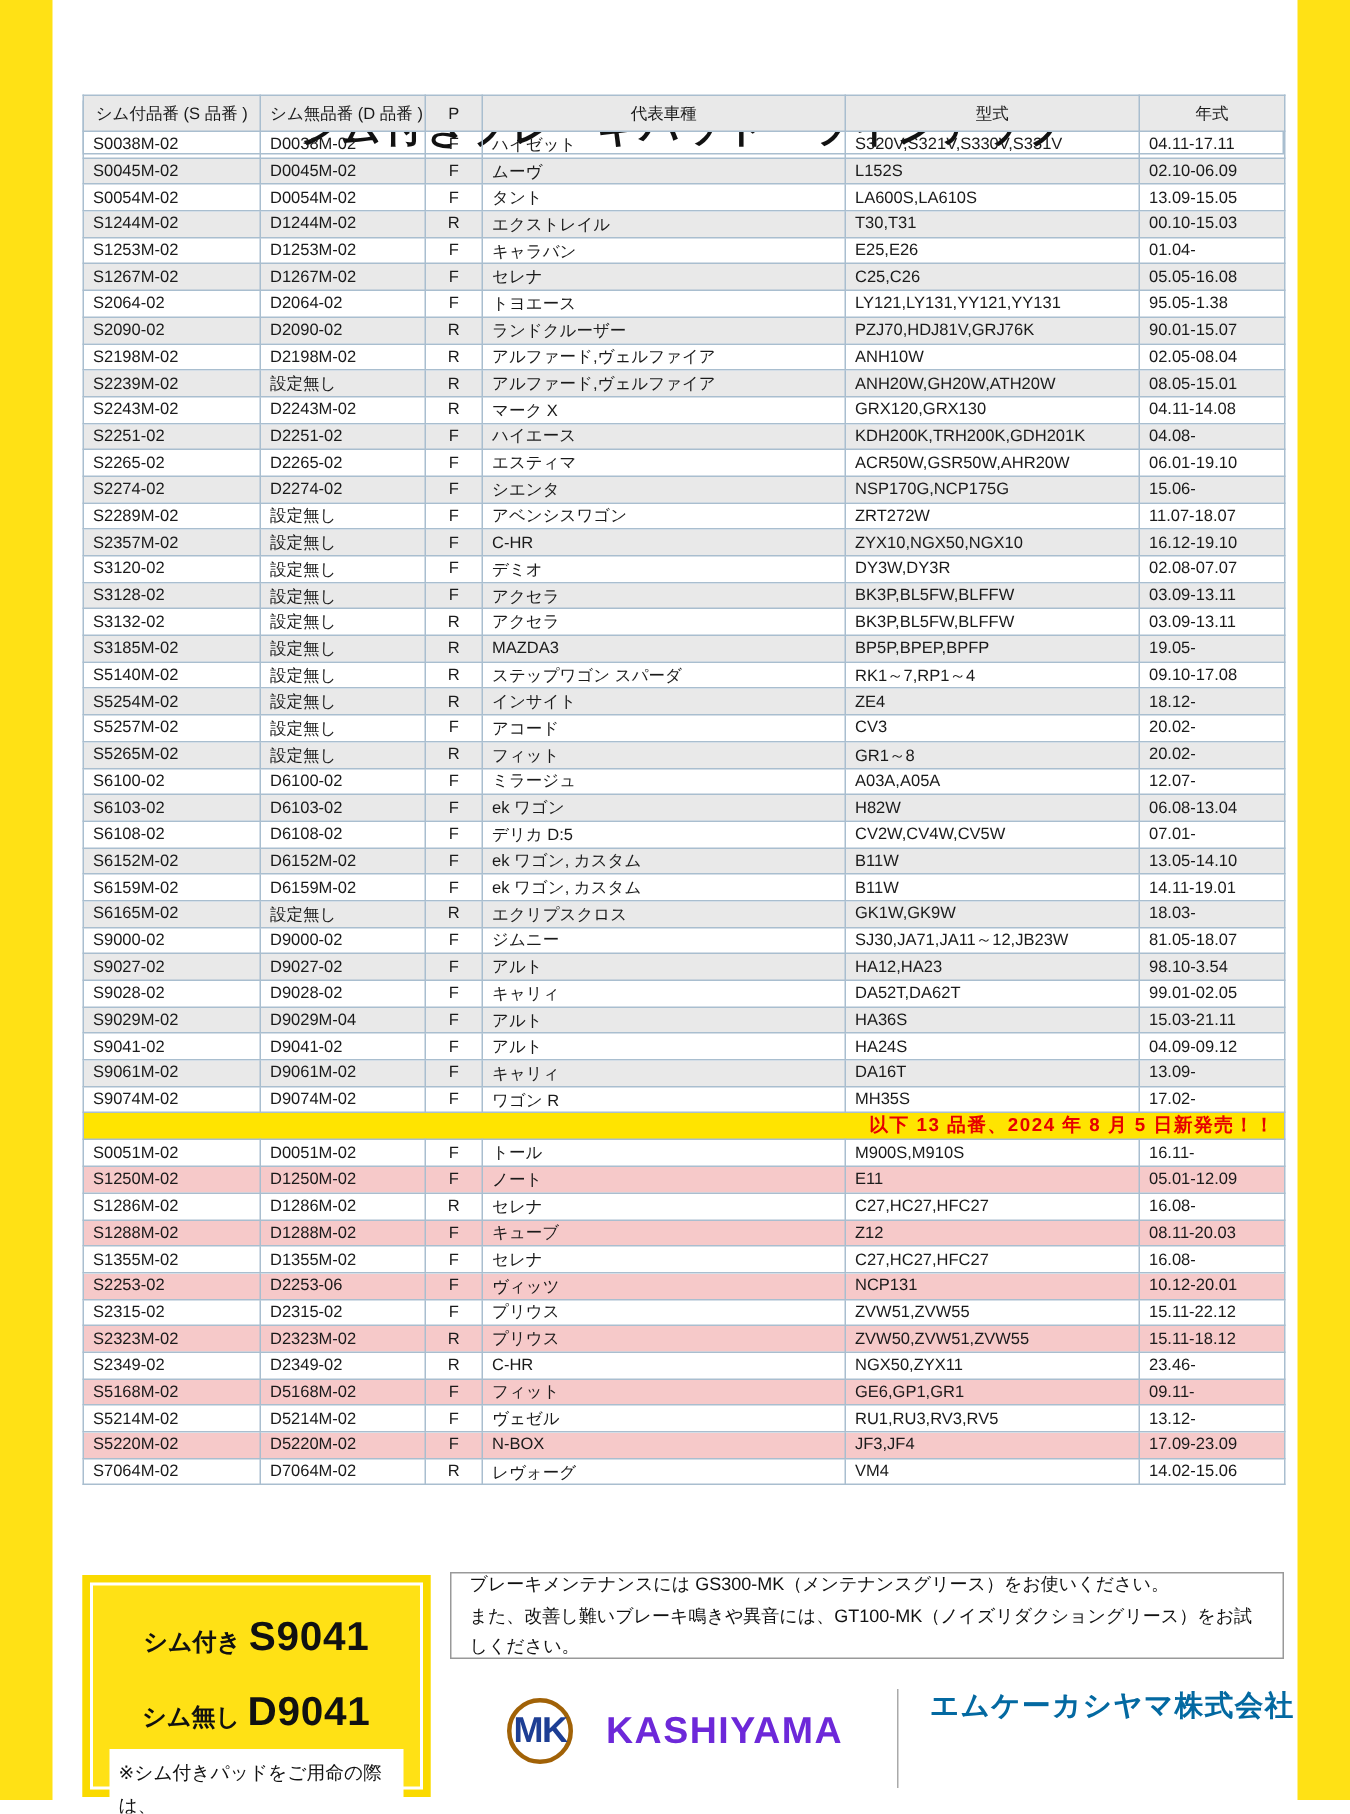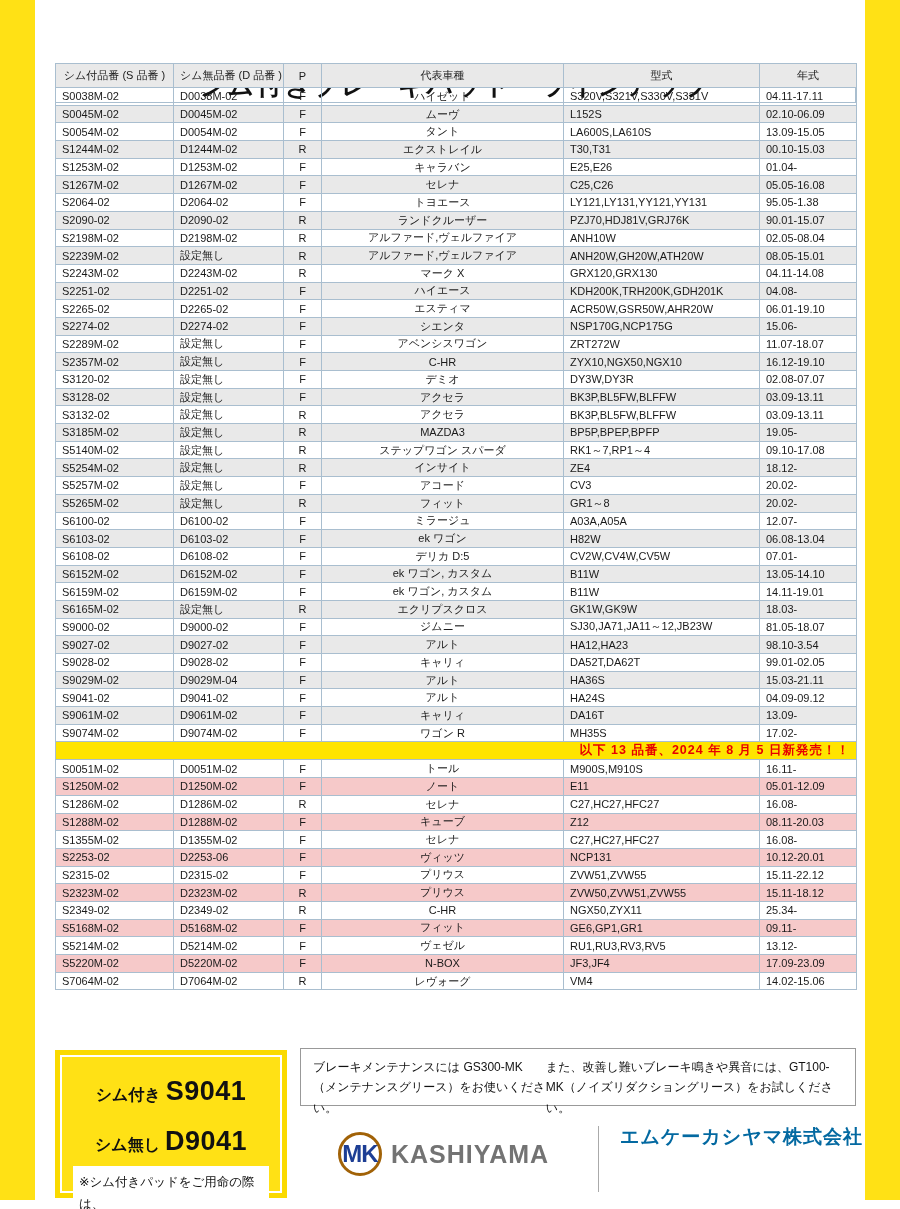--- a/index.html
+++ b/index.html
@@ -27,21 +27,21 @@
   table.lineup th, table.lineup td {
     border:1px solid #a9becf; height:17.7px; padding:0 6px;
     overflow:hidden; white-space:nowrap; vertical-align:middle;
     box-sizing:border-box;
   }
   table.lineup thead th {
     background:#e9e9e9; font-weight:normal; text-align:center; height:24px;
   }
   td.c0, td.c1 { text-align:left; }
   td.c2 { text-align:center; padding:0 2px; }
-  td.c3 { text-align:center; padding-left:24px;margin-top:33px; }
+  td.c3 { text-align:left; padding-left:24px;margin-top:33px; }
   td.c4 { text-align:left; padding-left:7px; }
   td.c5 { text-align:left; }
   tr.gray td { background:#e9e9e9; }
   tr.pink td { background:#f6c9c9; }
   tr.banner td {
     background:#ffe400; color:#e60000; font-weight:bold; text-align:right;
     font-size:12.5px; letter-spacing:1px;
   }
 
   .promo-box {
@@ -58,31 +58,31 @@
   .promo-note {
     background:#ffffff; margin-top:9px; width:196px; box-sizing:border-box;
     padding:6px 6px; font-size:12.5px; line-height:1.75; color:#111;
   }
   .promo-note .l2 { padding-left:10px; }
 
   .info-box {
     position:absolute; left:300px; top:1048px; width:556px; height:58px;
     border:1px solid #999; box-sizing:border-box; padding:8px 12px;
     font-size:12px; line-height:1.7; color:#111;
-    display:flex; flex-direction:row; justify-content:center;
+    display:flex; flex-direction:column; justify-content:center;
   }
 
   .logo { position:absolute; left:338px; top:1132px; display:flex; align-items:center; }
   .logo-circle {
     width:44px; height:44px; border:3px solid #a16207; border-radius:50%;
     box-sizing:border-box; display:flex; align-items:center; justify-content:center;
     flex:0 0 auto;
   }
   .logo-mk { font-size:24px; font-weight:bold; color:#1d3e94; letter-spacing:-1px; }
-  .logo-text { font-size:25px; font-weight:bold; color:#737373; letter-spacing:1px; margin-left:9px; }
+  .logo-text { font-size:25px; font-weight:bold; color:#6d28d9; letter-spacing:1px; margin-left:22px; }
 
   .footer-divider { position:absolute; left:598px; top:1126px; width:1px; height:66px; background:#aaaaaa; }
   .company { position:absolute; left:620px; top:1124px; font-size:19px; font-weight:bold; color:#0369a1; letter-spacing:1px; }
 </style>
 </head>
 <body>
 
 <div class="band band-left"></div>
 <div class="band band-right"></div>
 
@@ -472,21 +472,21 @@
         <td class="c3">プリウス</td>
         <td class="c4">ZVW50,ZVW51,ZVW55</td>
         <td class="c5">15.11-18.12</td>
       </tr>
       <tr>
         <td class="c0">S2349-02</td>
         <td class="c1">D2349-02</td>
         <td class="c2">R</td>
         <td class="c3">C-HR</td>
         <td class="c4">NGX50,ZYX11</td>
-        <td class="c5">25.34-</td>
+        <td class="c5">23.46-</td>
       </tr>
       <tr class="pink">
         <td class="c0">S5168M-02</td>
         <td class="c1">D5168M-02</td>
         <td class="c2">F</td>
         <td class="c3">フィット</td>
         <td class="c4">GE6,GP1,GR1</td>
         <td class="c5">09.11-</td>
       </tr>
       <tr>

